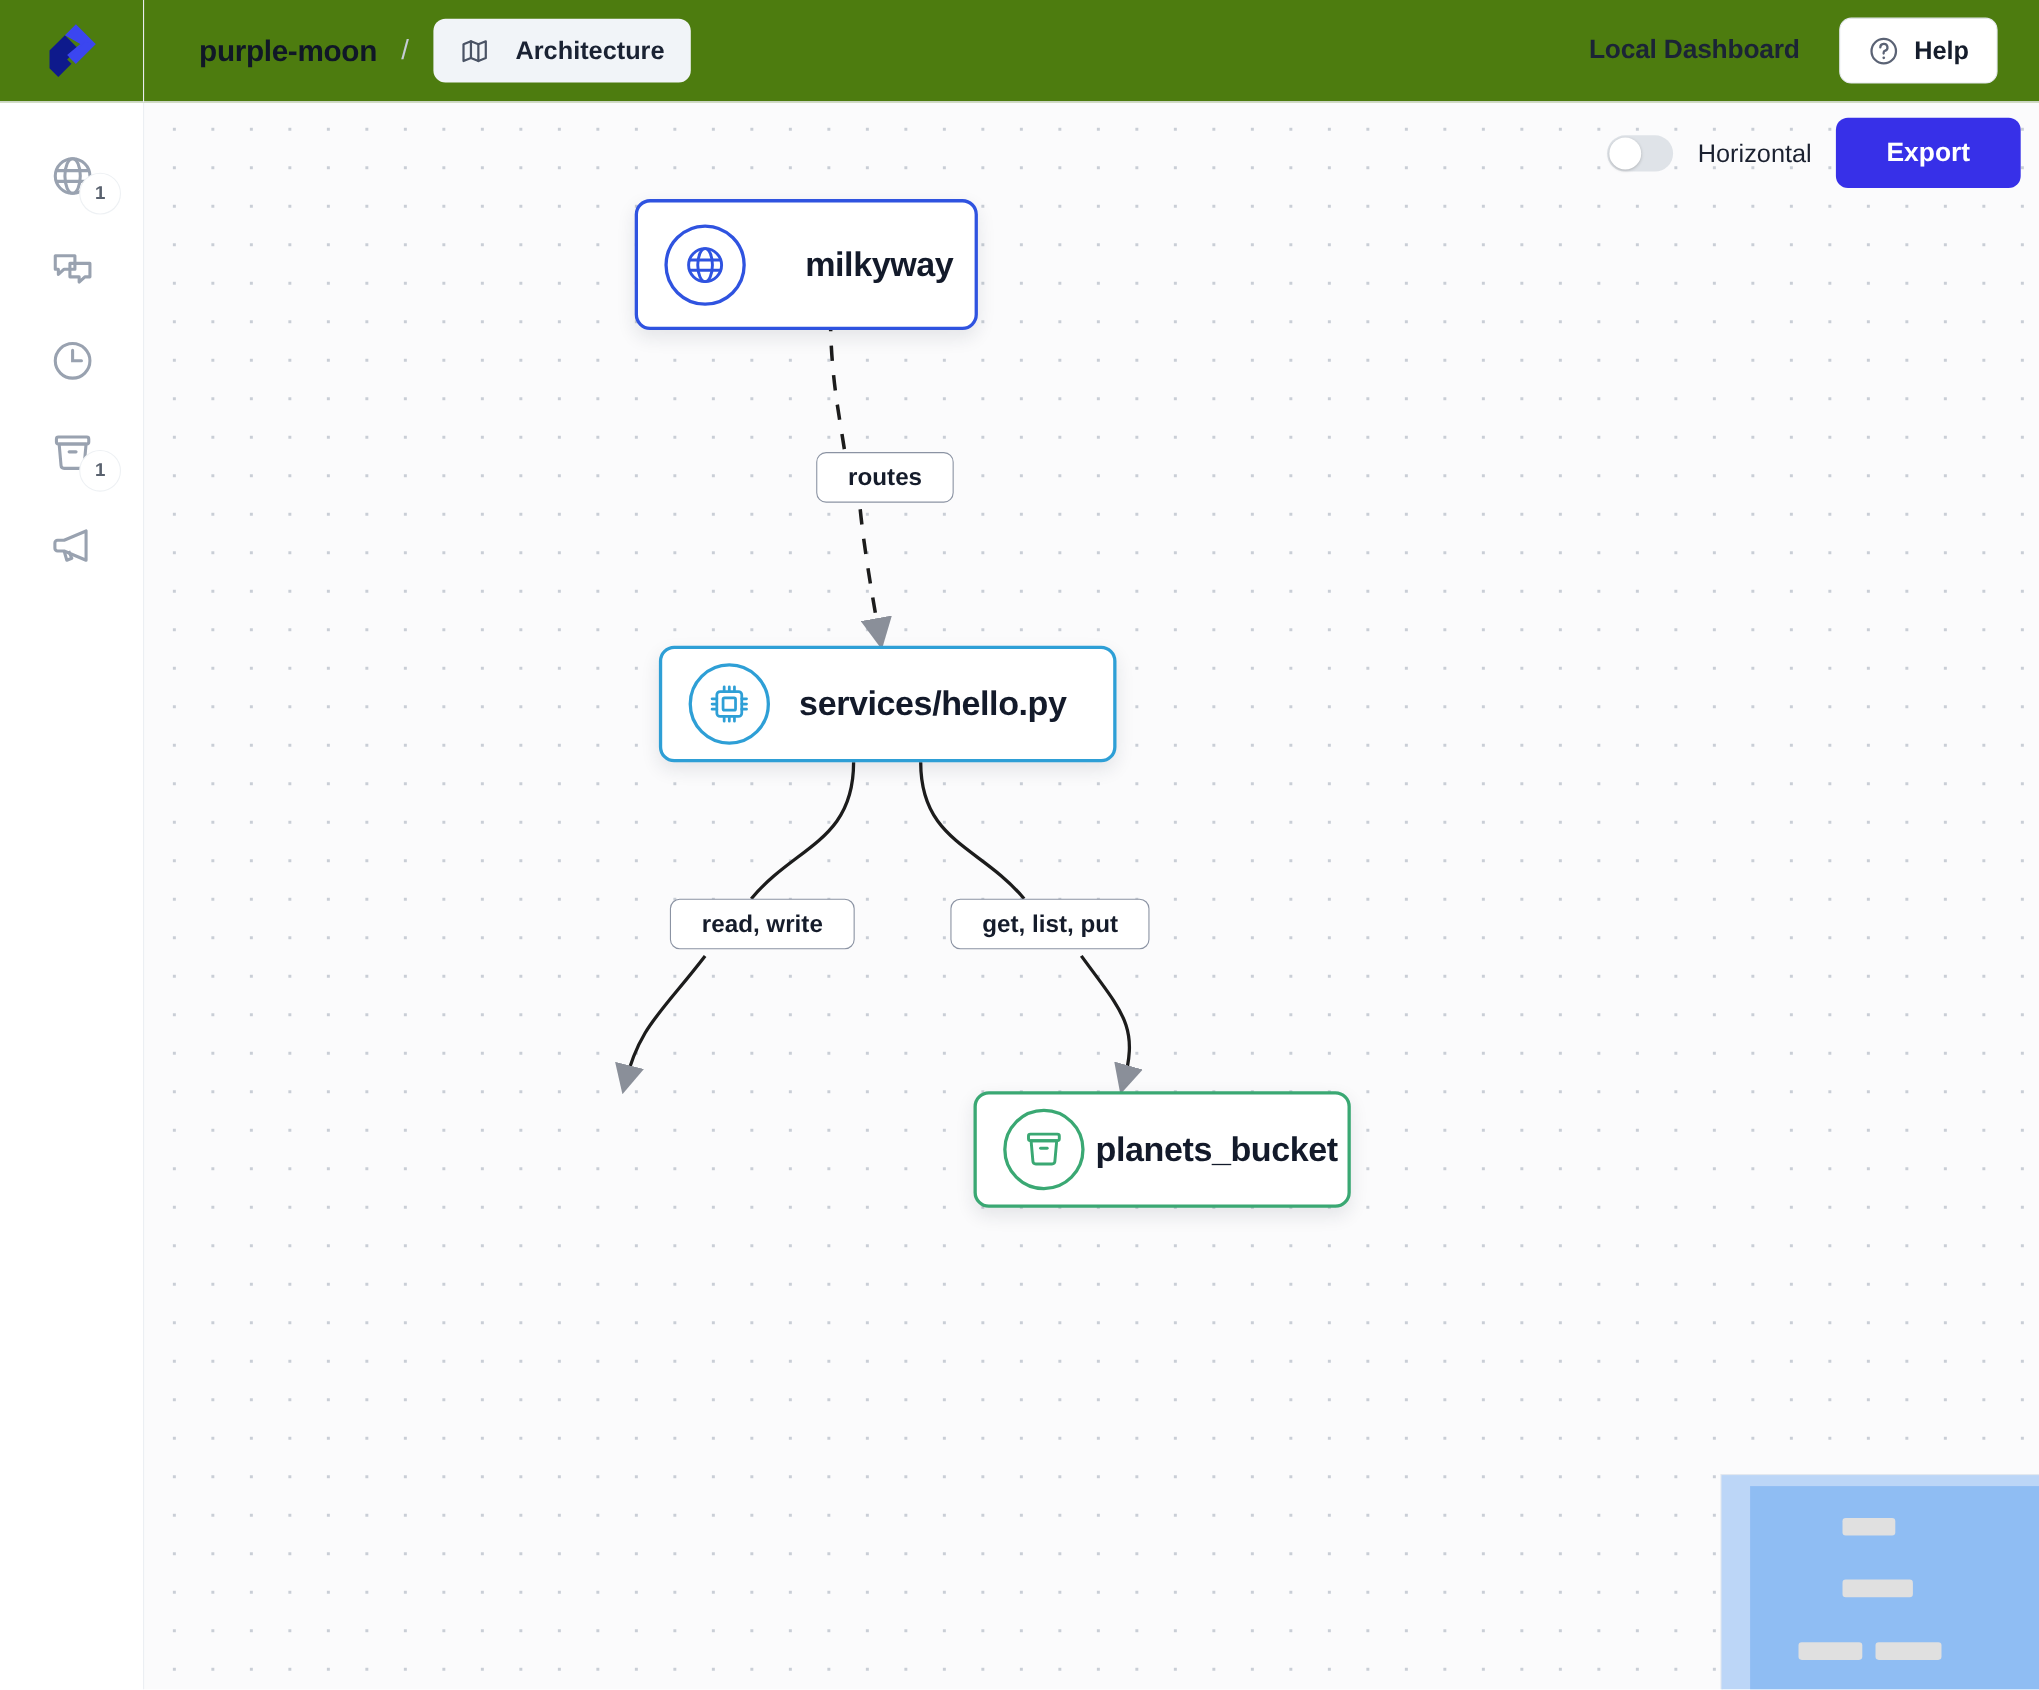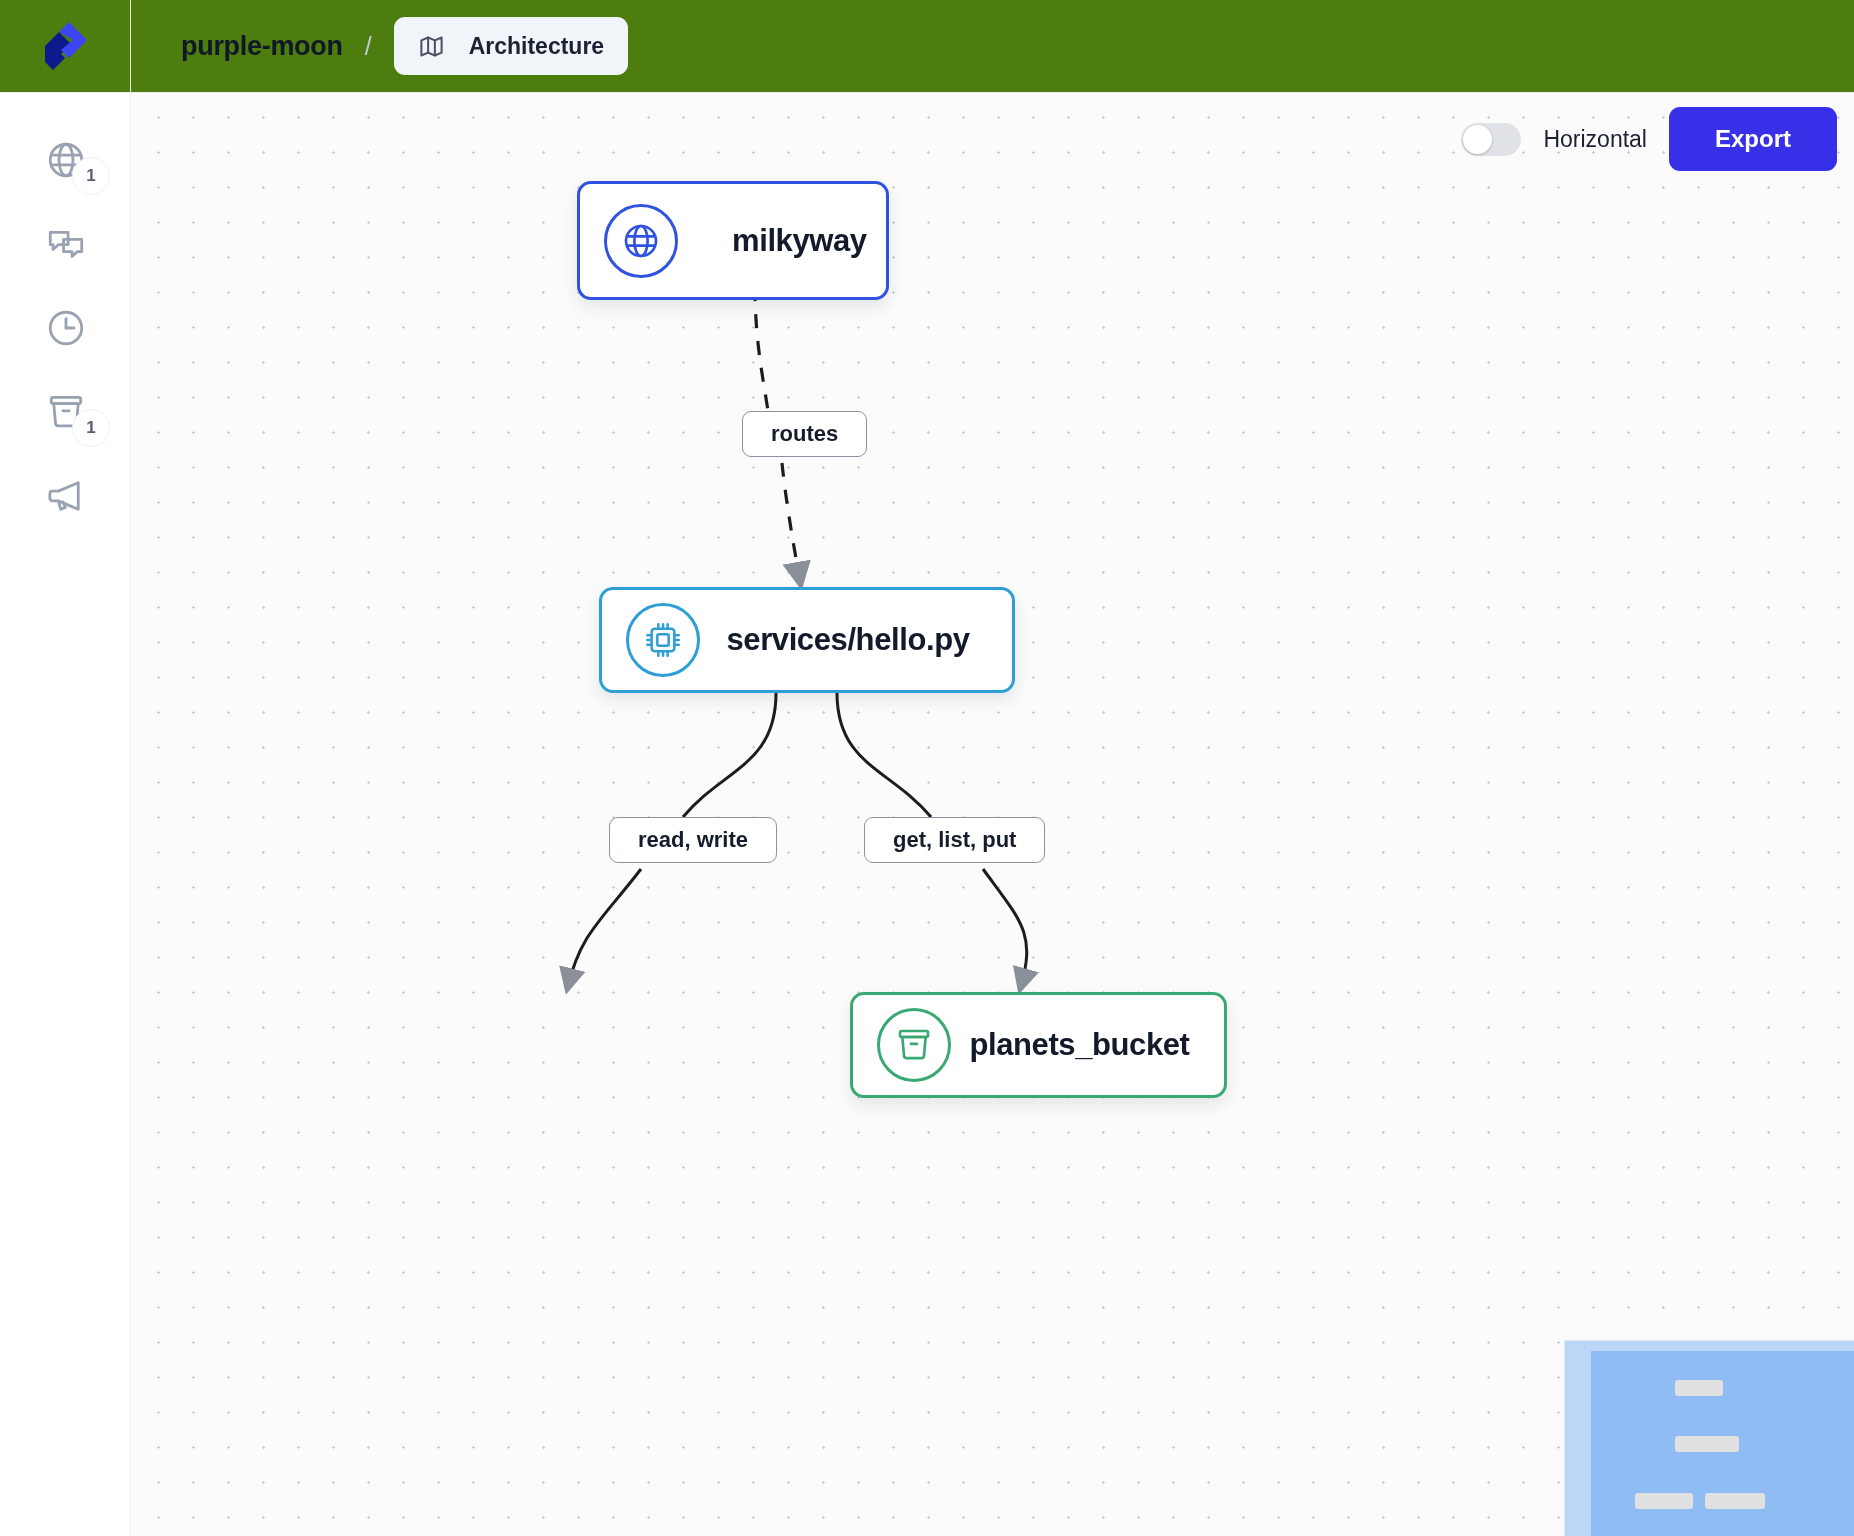--- a/index.html
+++ b/index.html
@@ -142,21 +142,21 @@
   .node .node-label {
     font-size: 31px; font-weight: 700; color: #131a2a;
     letter-spacing: -0.4px;
     flex: 1; text-align: center;
     padding: 0 26px 0 10px;
   }
 
   #node-milkyway { left: 446px; top: 88px;  width: 312px; height: 119px; border-color: #2f53e0; color: #2f53e0; gap: 44px; }
   #node-service  { left: 468px; top: 494px; width: 416px; height: 106px; border-color: #2e9fd6; color: #2e9fd6; }
   #node-store    { left: 215px; top: 899px; width: 373px; height: 106px; border-color: #d13a5e; color: #d13a5e; }
-  #node-bucket   { left: 719px; top: 899px; width: 377px; height: 106px; border-color: #3aa873; color: #3aa873; }
+  #node-bucket   { left: 754px; top: 899px; width: 343px; height: 106px; border-color: #3aa873; color: #3aa873; }
 
   
   .edge-label {
     position: absolute;
     background: #ffffff;
     border: 1.5px solid #8b93a3;
     border-radius: 9px;
     padding: 9px 28px;
     font-size: 22px; font-weight: 700; color: #151c2b;
     white-space: nowrap;
@@ -206,20 +206,31 @@
 
     <div class="tab-pill">
       <svg width="27" height="27" viewBox="0 0 24 24" fill="none" stroke="#4a5365" stroke-width="1.8" stroke-linecap="round" stroke-linejoin="round">
         <path d="M9 4 L3 6.5 v13.5 L9 17.5 L15 20 L21 17.5 V4 L15 6.5 Z"></path>
         <path d="M9 4 v13.5"></path>
           <path d="M15 6.5 V20"></path>
       </svg>
       <span class="tab-label">Architecture</span>
     </div>
 
+    <div class="header-right">
+      <div class="local-dash">Local Dashboard</div>
+      <div class="help-btn">
+        <svg width="29" height="29" viewBox="0 0 24 24" fill="none" stroke="#5b6375" stroke-width="1.7">
+          <circle cx="12" cy="12" r="9.2"></circle>
+          <path d="M9.4 9.2a2.7 2.7 0 1 1 3.4 2.6c-.7.25-.9.8-.9 1.5v.5" stroke-linecap="round"></path>
+          <circle cx="12" cy="17" r="1" fill="#5b6375" stroke="none"></circle>
+        </svg>
+        <span class="help-label">Help</span>
+      </div>
+    </div>
   </div>
 
   <div class="sidebar">
 
     <div class="side-item">
       <svg width="42" height="42" viewBox="0 0 24 24" fill="none" stroke="#99a2b0" stroke-width="1.6">
         <circle cx="12" cy="12" r="9"></circle>
         <ellipse cx="12" cy="12" rx="4" ry="9"></ellipse>
         <path d="M3.2 9.2h17.6M3.2 14.8h17.6"></path>
       </svg>

